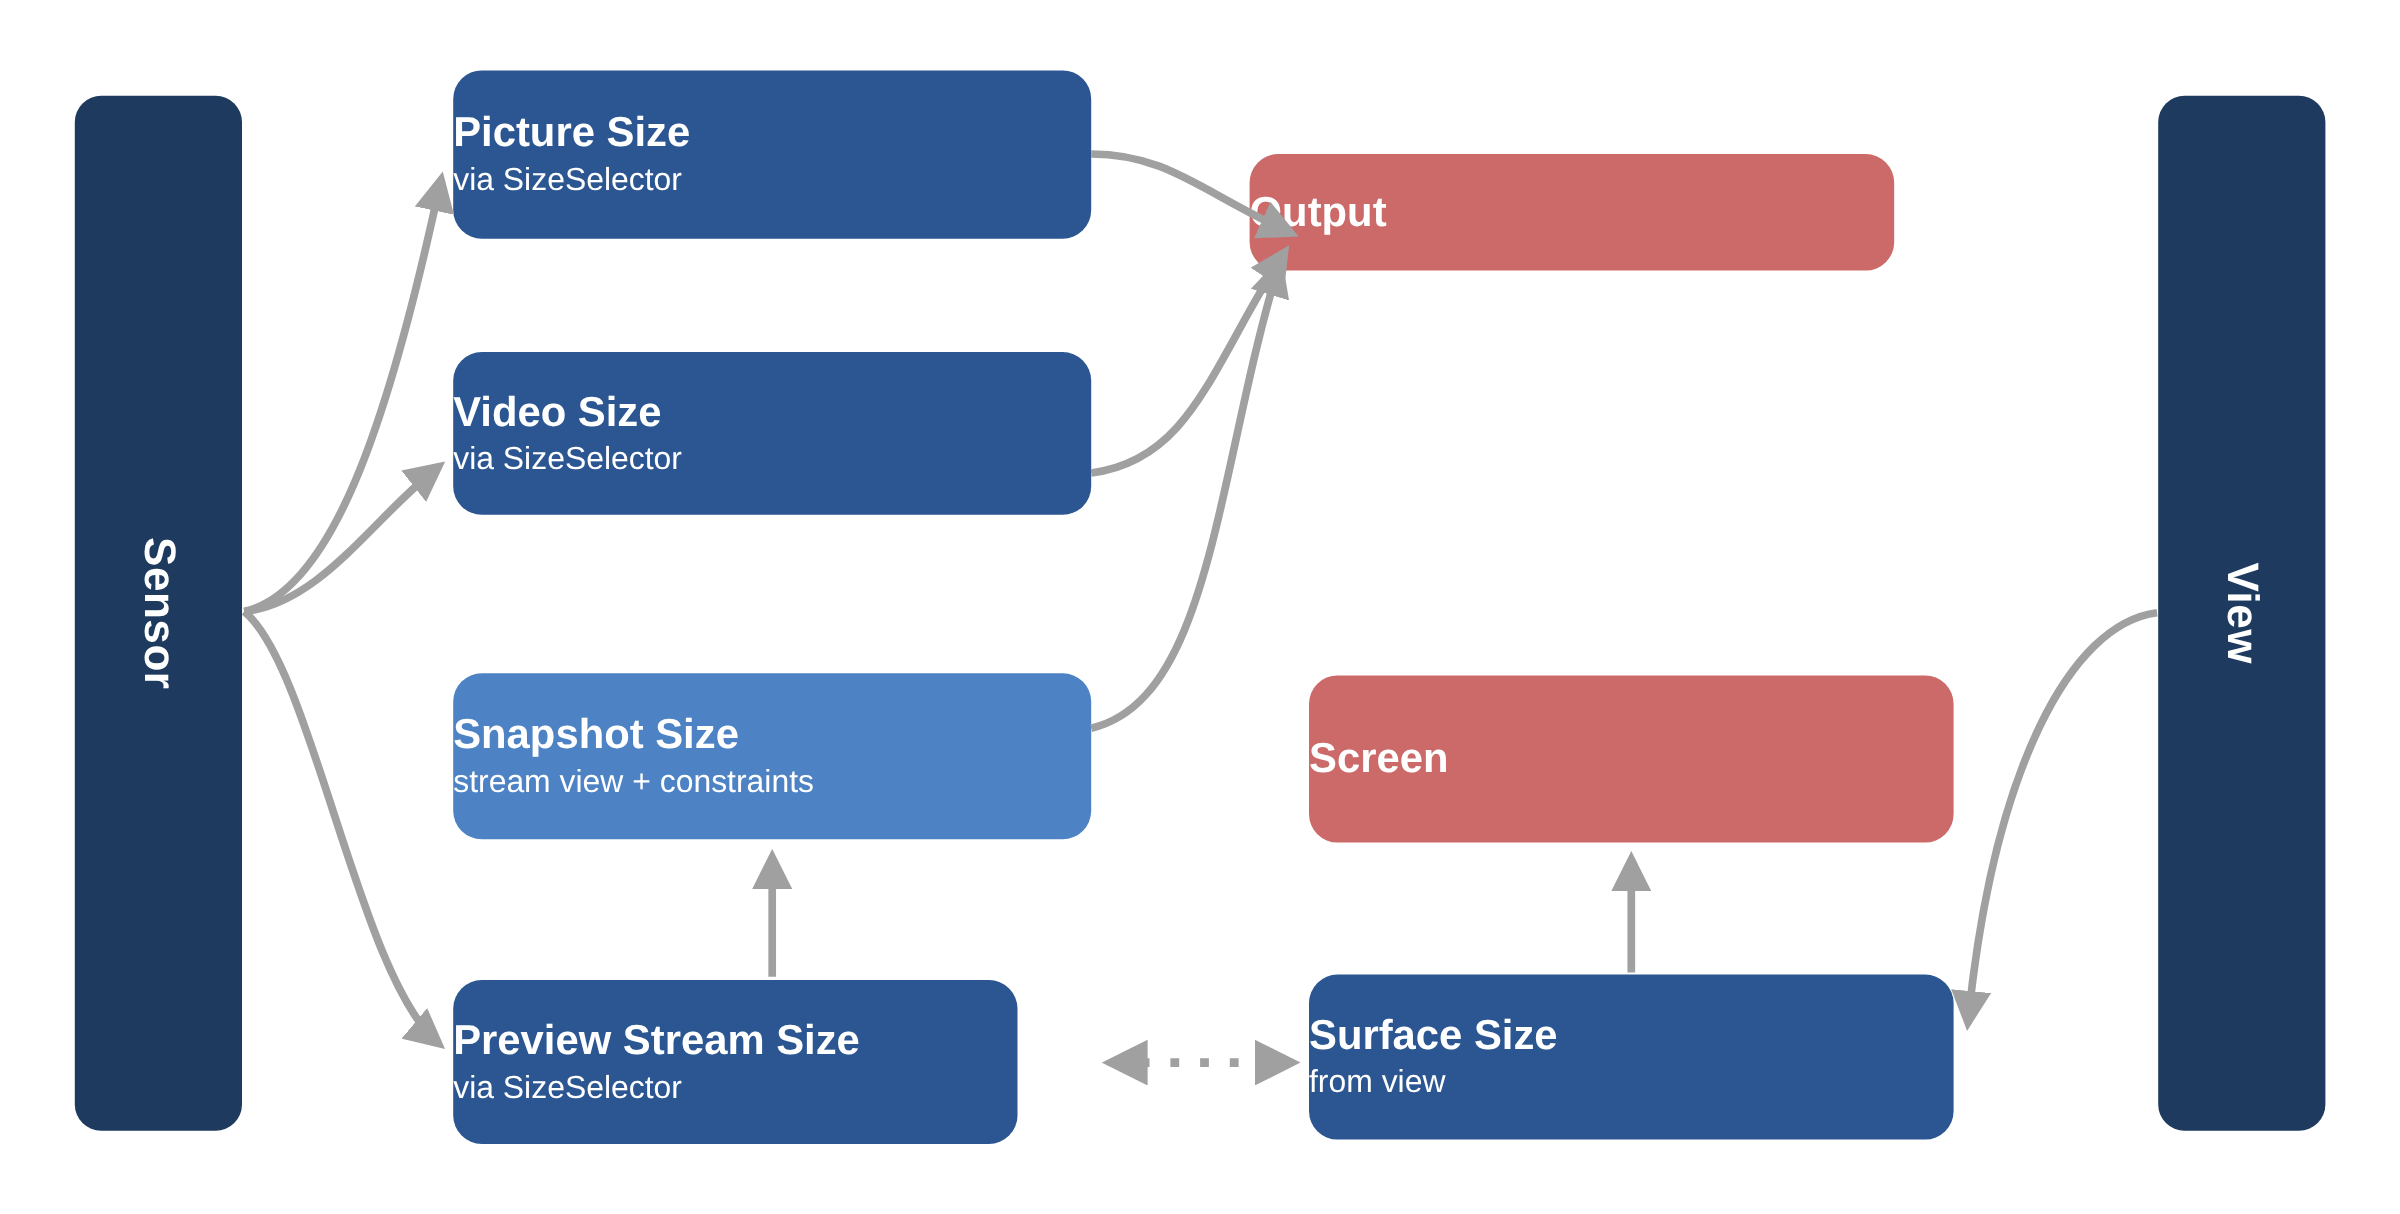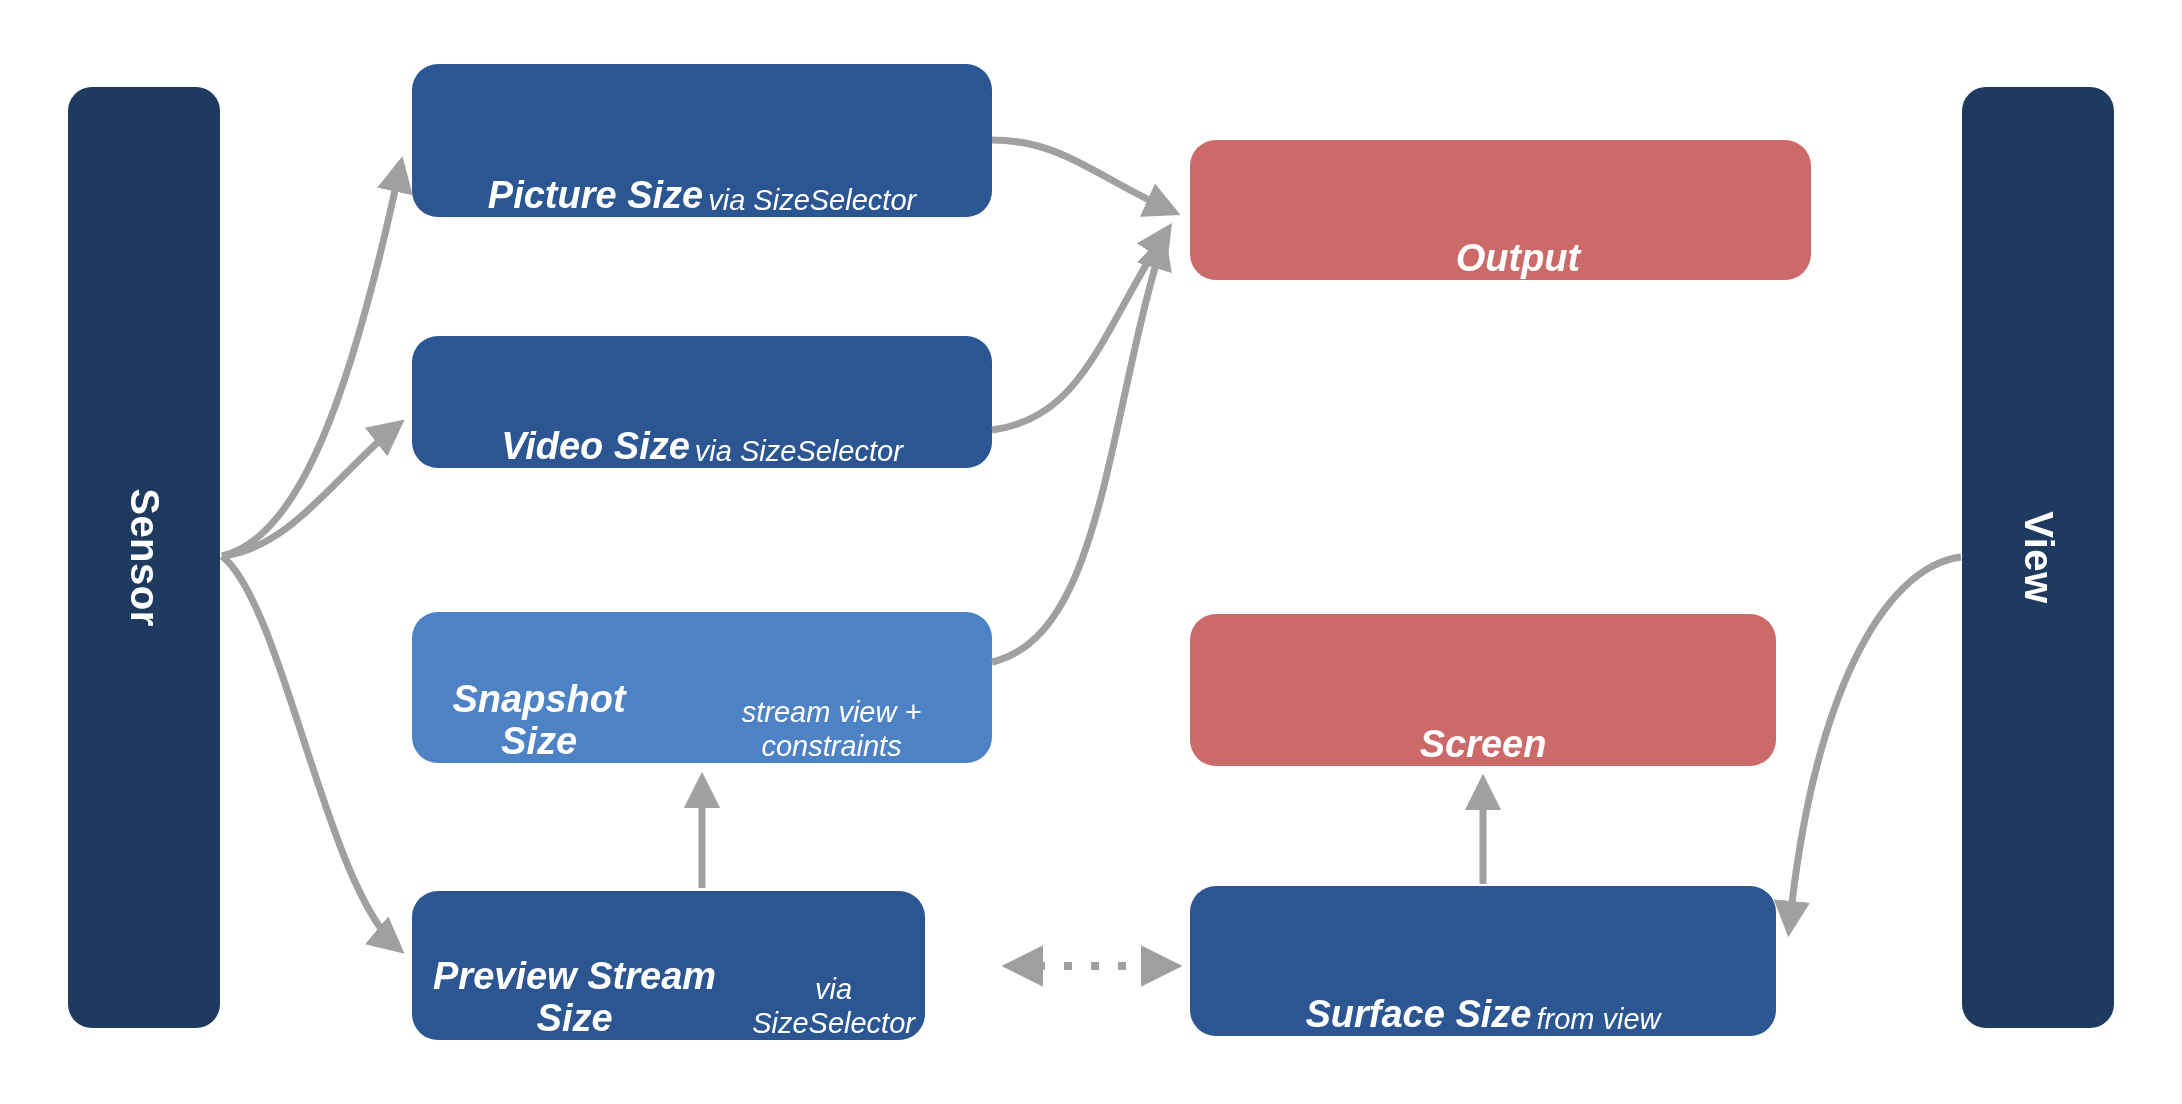--- a/index.html
+++ b/index.html
@@ -33,38 +33,38 @@
     letter-spacing: 0.5px;
   }
   #rail-sensor { left: 68px; }
   #rail-view   { left: 1962px; }
 
   
   .node {
     position: absolute;
     border-radius: 26px;
     display: flex;
-    align-items: flex-end;
+    flex-direction: column;
+    align-items: flex-start;
     justify-content: center;
     gap: 5px;
     color: var(--text-white, #ffffff);
     text-align: center;
-    font-style: italic;
   }
   .node .title    { font-weight: bold; font-size: 38px; line-height: 1.12; }
   .node .subtitle { font-size: 29px; line-height: 1.15; }
   .blue       { background: var(--blue, #2b5691); }
   .light-blue { background: var(--light-blue, #4d83c4); }
   .red        { background: var(--red, #cb6a69); }
 
   #node-picture-size        { left: 412px;  top: 64px;  width: 580px; height: 153px; }
-  #node-video-size          { left: 412px;  top: 336px; width: 580px; height: 132px; }
+  #node-video-size          { left: 412px;  top: 320px; width: 580px; height: 148px; }
   #node-snapshot-size       { left: 412px;  top: 612px; width: 580px; height: 151px; }
   #node-preview-stream-size { left: 412px;  top: 891px; width: 513px; height: 149px; }
-  #node-output              { left: 1190px; top: 140px; width: 586px; height: 140px; padding-left: 35px; }
+  #node-output              { left: 1136px; top: 140px; width: 586px; height: 106px; }
   #node-screen              { left: 1190px; top: 614px; width: 586px; height: 152px; }
   #node-surface-size        { left: 1190px; top: 886px; width: 586px; height: 150px; }
 
   
   svg.edges {
     position: absolute;
     left: 0; top: 0;
     pointer-events: none;
   }
   svg.edges path.edge {

